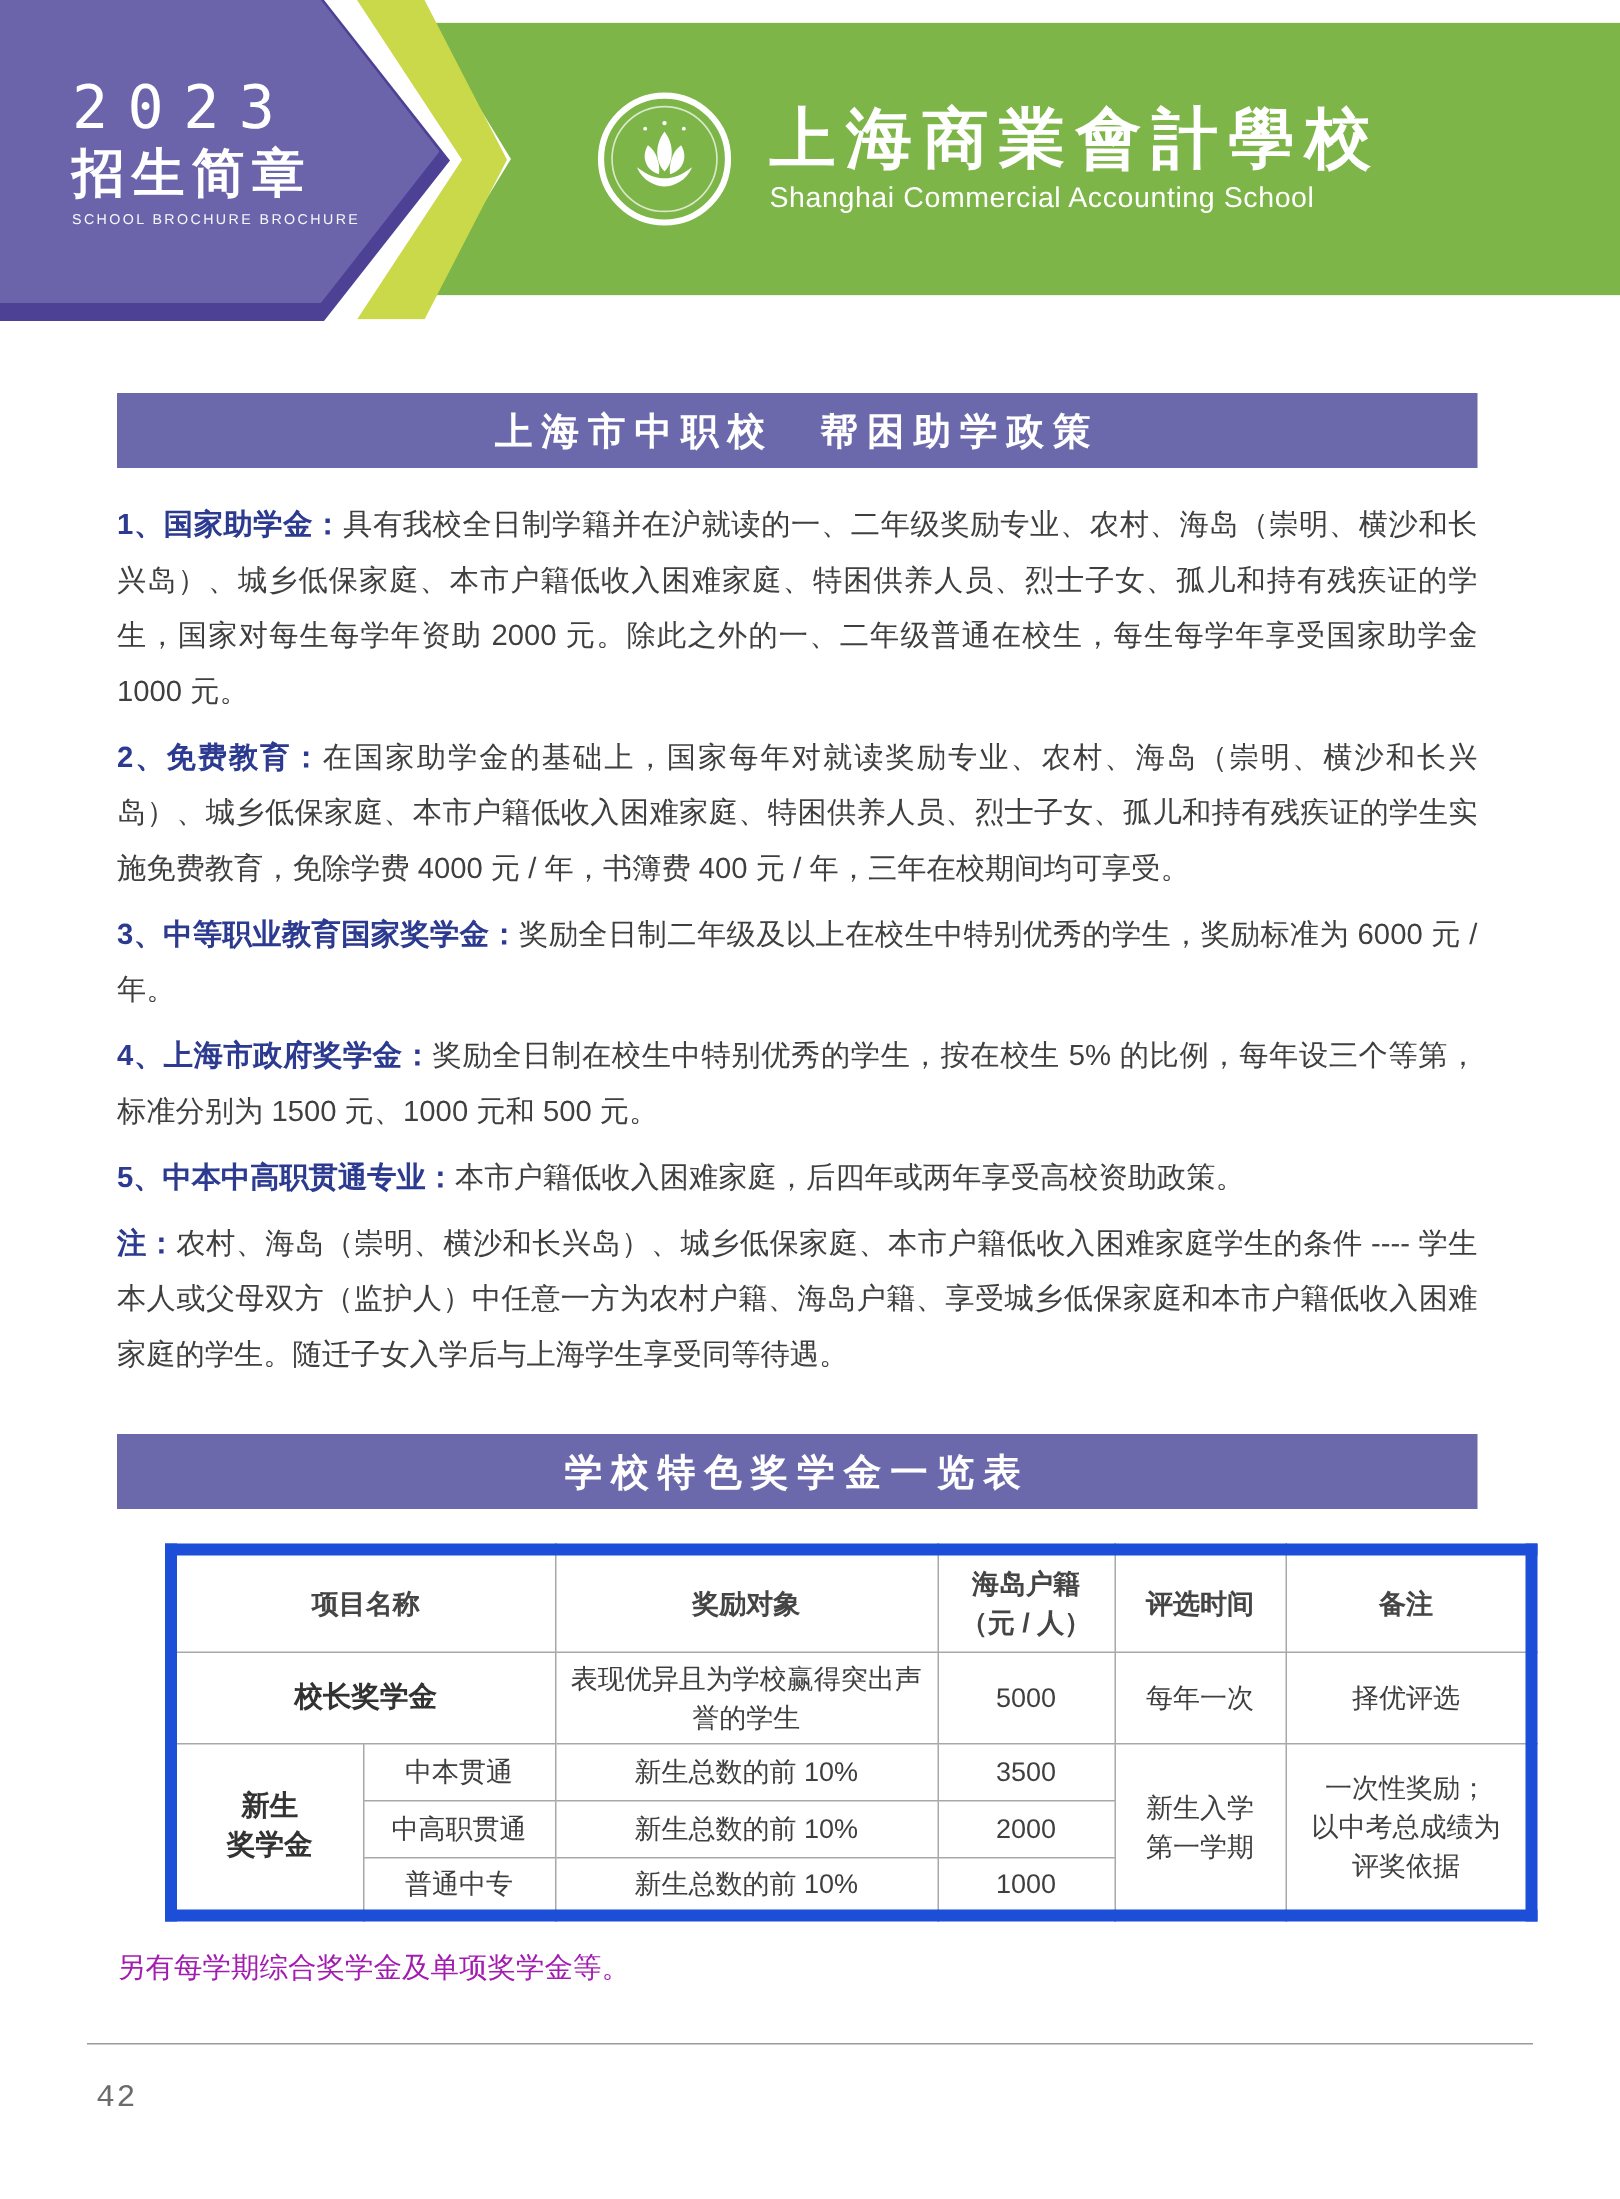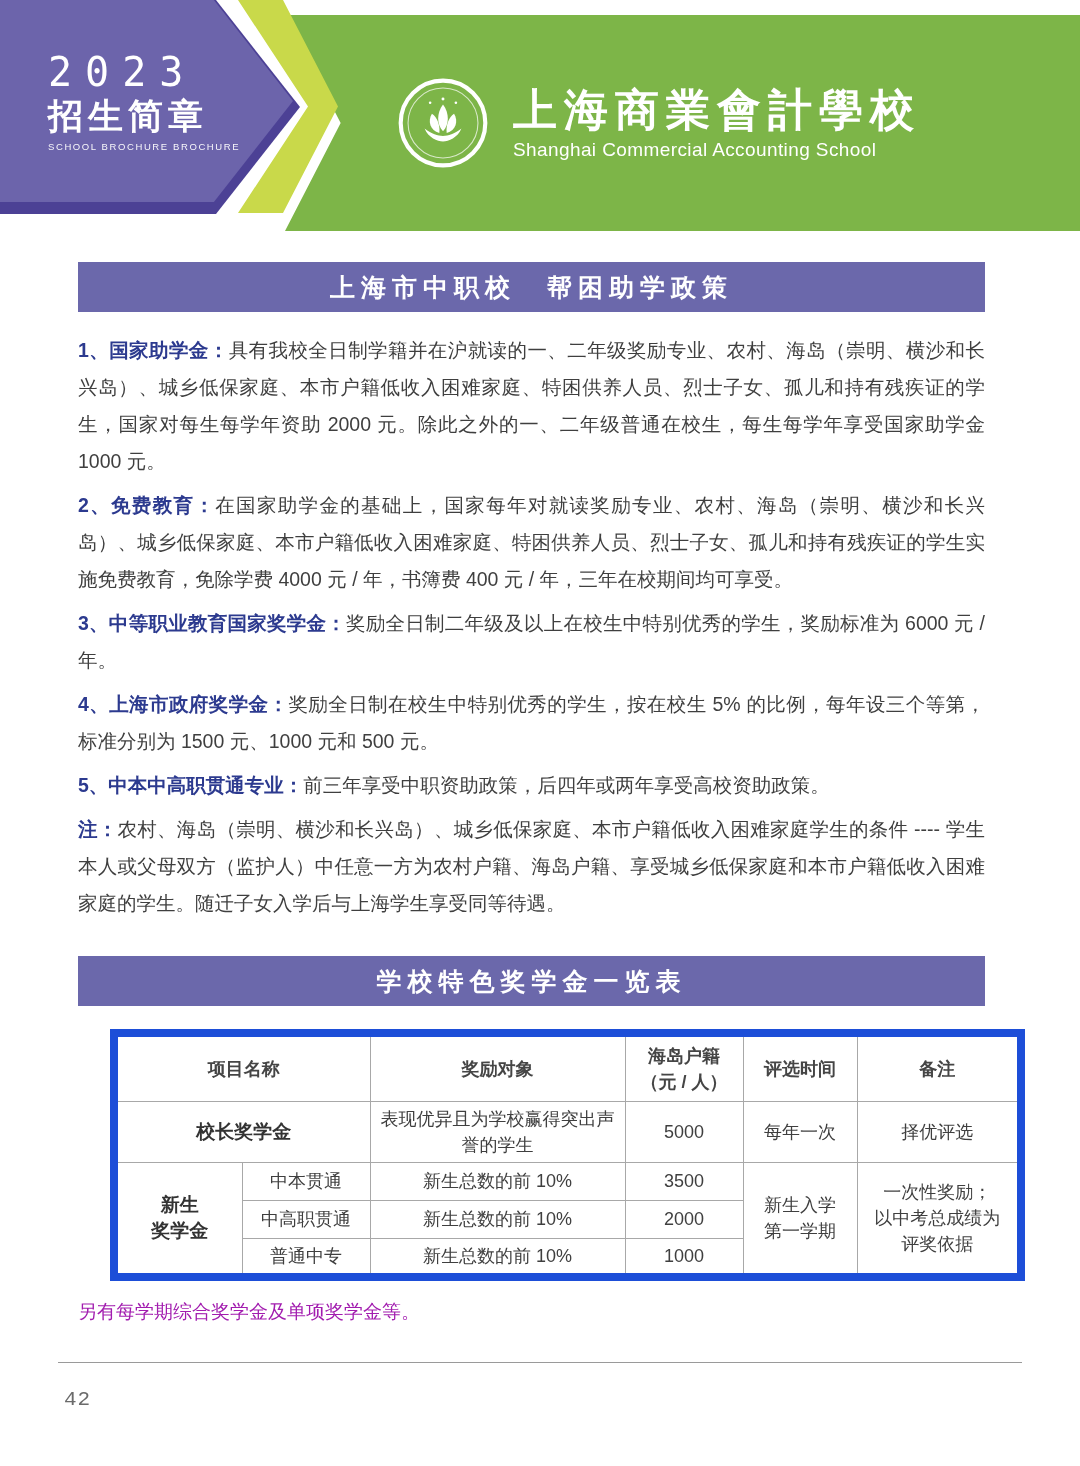--- a/index.html
+++ b/index.html
@@ -13,21 +13,21 @@
     margin: 0 auto;
     background: #ffffff;
     overflow: hidden;
     color: #3e3e3e;
   }
 
   
   .header { position: absolute; top: 0; left: 0; width: 1080px; height: 215px; }
 
   .green-band {
-    position: absolute; left: 285px; top: 15px; width: 795px; height: 216px;
+    position: absolute; left: 285px; top: 15px; width: 795px; height: 182px;
     background: #7db548;
     clip-path: polygon(0 0, 100% 0, 100% 100%, 0 100%, 7% 50%);
     display: flex; align-items: center; padding-left: 112px;
   }
   .yellow-chevron {
     position: absolute; left: 238px; top: 0; width: 100px; height: 213px;
     background: #c9d94a;
     clip-path: polygon(0 0, 45% 0, 100% 50%, 45% 100%, 0 100%, 70% 50%);
   }
   .arrow-dark {
@@ -145,21 +145,21 @@
 
   <div class="content">
 
     <div class="banner banner-1">上海市中职校　帮困助学政策</div>
 
     <div class="paras">
       <p class="para"><span class="lbl">1、国家助学金：</span><span>具有我校全日制学籍并在沪就读的一、二年级奖励专业、农村、海岛（崇明、横沙和长兴岛）、城乡低保家庭、本市户籍低收入困难家庭、特困供养人员、烈士子女、孤儿和持有残疾证的学生，国家对每生每学年资助 2000 元。除此之外的一、二年级普通在校生，每生每学年享受国家助学金 1000 元。</span></p>
       <p class="para"><span class="lbl">2、免费教育：</span><span>在国家助学金的基础上，国家每年对就读奖励专业、农村、海岛（崇明、横沙和长兴岛）、城乡低保家庭、本市户籍低收入困难家庭、特困供养人员、烈士子女、孤儿和持有残疾证的学生实施免费教育，免除学费 4000 元 / 年，书簿费 400 元 / 年，三年在校期间均可享受。</span></p>
       <p class="para"><span class="lbl">3、中等职业教育国家奖学金：</span><span>奖励全日制二年级及以上在校生中特别优秀的学生，奖励标准为 6000 元 / 年。</span></p>
       <p class="para"><span class="lbl">4、上海市政府奖学金：</span><span>奖励全日制在校生中特别优秀的学生，按在校生 5% 的比例，每年设三个等第，标准分别为 1500 元、1000 元和 500 元。</span></p>
-      <p class="para"><span class="lbl">5、中本中高职贯通专业：</span><span>前三年享受中职资助政策，后四年或两年享受高校资助政策。</span></p>
+      <p class="para"><span class="lbl">5、中本中高职贯通专业：</span><span>本市户籍低收入困难家庭，后四年或两年享受高校资助政策。</span></p>
       <p class="para"><span class="lbl">注：</span><span>农村、海岛（崇明、横沙和长兴岛）、城乡低保家庭、本市户籍低收入困难家庭学生的条件 ---- 学生本人或父母双方（监护人）中任意一方为农村户籍、海岛户籍、享受城乡低保家庭和本市户籍低收入困难家庭的学生。随迁子女入学后与上海学生享受同等待遇。</span></p>
     </div>
 
     <div class="banner banner-2">学校特色奖学金一览表</div>
 
     <table class="tbl">
       <colgroup>
         <col style="width:128px">
           <col style="width:128px">
           <col style="width:255px">

